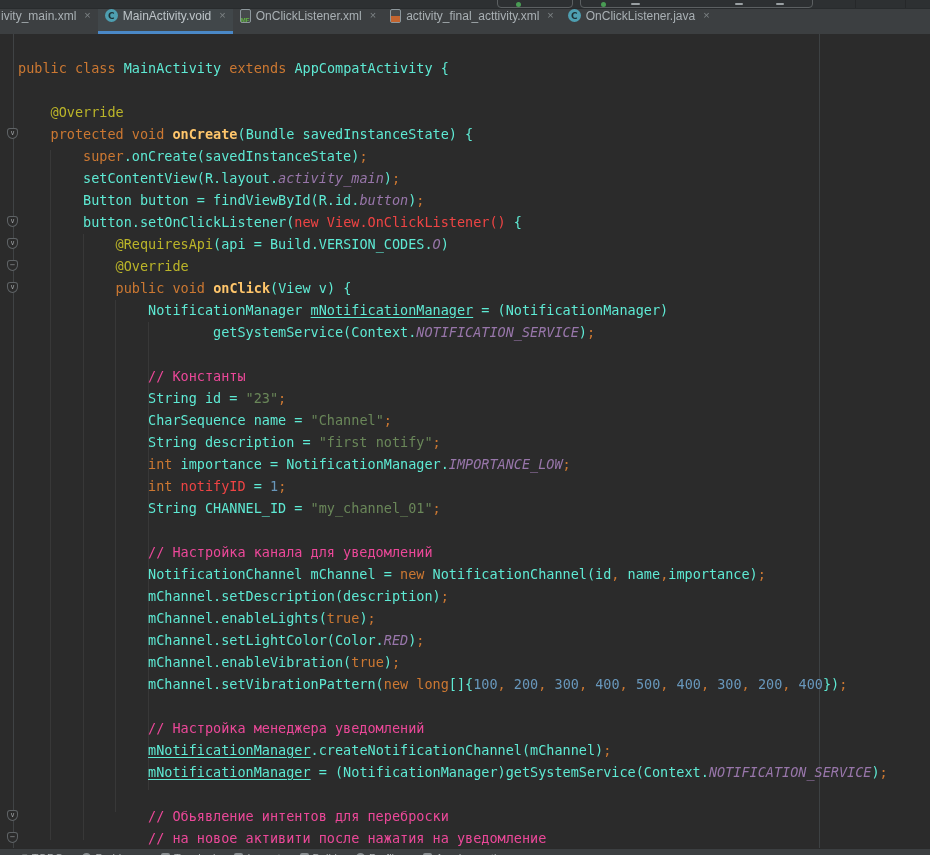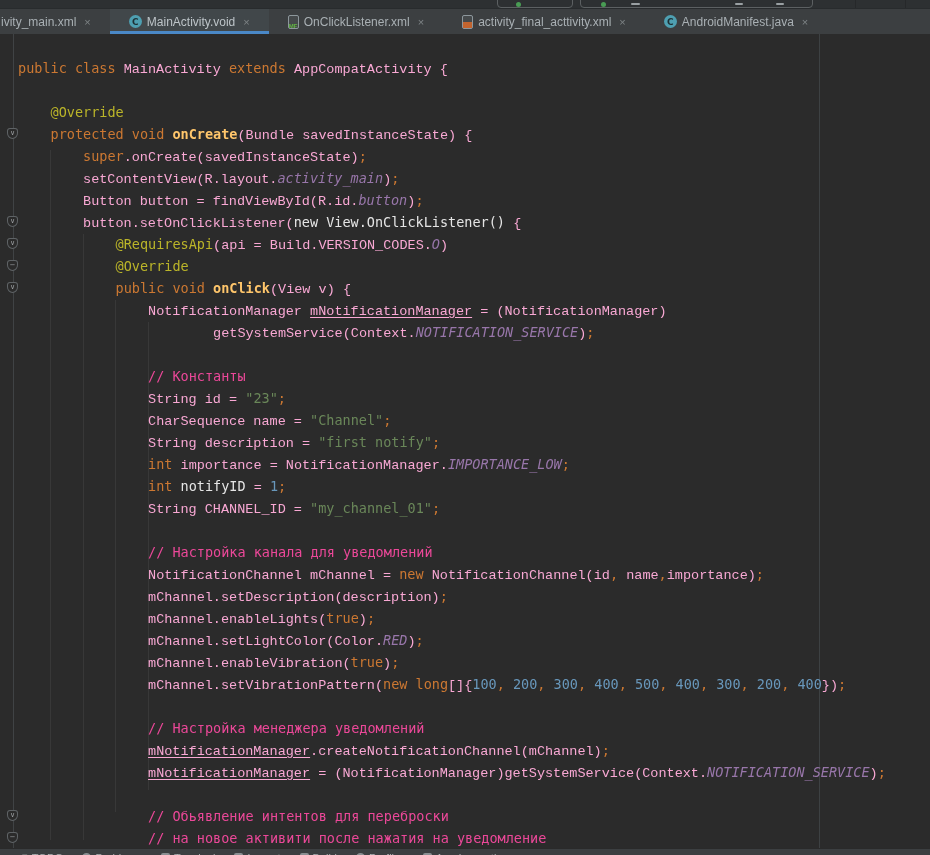--- a/index.html
+++ b/index.html
@@ -22,21 +22,21 @@
   .dot { position: absolute; width: 5px; height: 5px; border-radius: 50%; }
   .dash { position: absolute; height: 2px; background: #9aa0a3; border-radius: 1px; }
   .seam { position: absolute; top: 0; width: 1px; height: 9px; background: #26282a; }
 
   
   .tab-bar {
     height: 25px; background: #3c3f41; display: flex; align-items: stretch;
     overflow: hidden; font-size: 12px; color: #a9b0b4;
   }
   .tab {
-    display: flex; align-items: center; gap: 5px; padding: 0 19px;
+    display: flex; gap: 5px; padding: 0 7px;
     position: relative; white-space: nowrap; cursor: default;
   }
   .tab:first-child { padding-left: 1px; }
   .tab.active {
     background: #41474a; color: #bdc4c8;
     box-shadow: inset 0 -3px 0 #4a88c7;
   }
   .tab-close { color: #7e8486; font-size: 11px; margin-left: 3px; }
   .ic-class {
     width: 13px; height: 13px; border-radius: 50%; background: #4e9fb1;
@@ -67,29 +67,29 @@
     border-radius: 3px 3px 50% 50% / 3px 3px 55% 55%;
     font-size: 7px; line-height: 9px; text-align: center;
     font-family: "DejaVu Sans", sans-serif; z-index: 3;
   }
   .code {
     position: absolute; left: 18px; top: 23px; z-index: 2;
     font-family: "DejaVu Sans Mono", monospace; font-size: 13.5px;
     line-height: 22px; white-space: pre; color: #a9b7c6;
   }
   .code-line { height: 22px; }
-  .tk-d { color: #f9a8d4; font-family: Liberation Mono, monospace; }
+  .tk-d { color: #5eead4; }
   .tk-k { color: #cc7832; }
   .tk-s { color: #6a8759; }
   .tk-n { color: #6897bb; }
   .tk-c { color: #ec4899; }
   .tk-a { color: #bbb529; }
   .tk-m { color: #ffc66b; font-weight: bold; }
   .tk-f { color: #9876aa; font-style: italic; }
-  .tk-g { color: #e5e5e5; }
+  .tk-g { color: #ef4444; }
   .u { text-decoration: underline; text-underline-offset: 2px; }
 
   
   .status-bar {
     height: 7px; background: #3c3f41; border-top: 1px solid #2a2a2a;
     overflow: hidden; display: flex; align-items: flex-start; padding-left: 22px;
   }
   .sb-item {
     display: flex; align-items: flex-start; gap: 4px; margin-right: 19px;
     padding-top: 3px; font-size: 11px; color: #aeb2b4; white-space: nowrap;
@@ -132,21 +132,21 @@
     </div>
     <div class="tab">
       <span class="ic-file">
         <span class="blk"></span>
       </span>
       <span class="tab-label">activity_final_acttivity.xml</span>
       <span class="tab-close">×</span>
     </div>
     <div class="tab">
       <span class="ic-class">C</span>
-      <span class="tab-label">AndroidManifest.java</span>
+      <span class="tab-label">OnClickListener.java</span>
       <span class="tab-close">×</span>
     </div>
   </div>
 
 <div class="editor" id="editor">
   <div class="gutter-line"></div>
   <div class="indent-guide" style="left:50px;top:116px;height:690px;"></div>
   <div class="indent-guide" style="left:83px;top:200px;height:606px;"></div>
   <div class="indent-guide" style="left:115px;top:266px;height:512px;"></div>
   <div class="indent-guide" style="left:148px;top:288px;height:468px;"></div>

